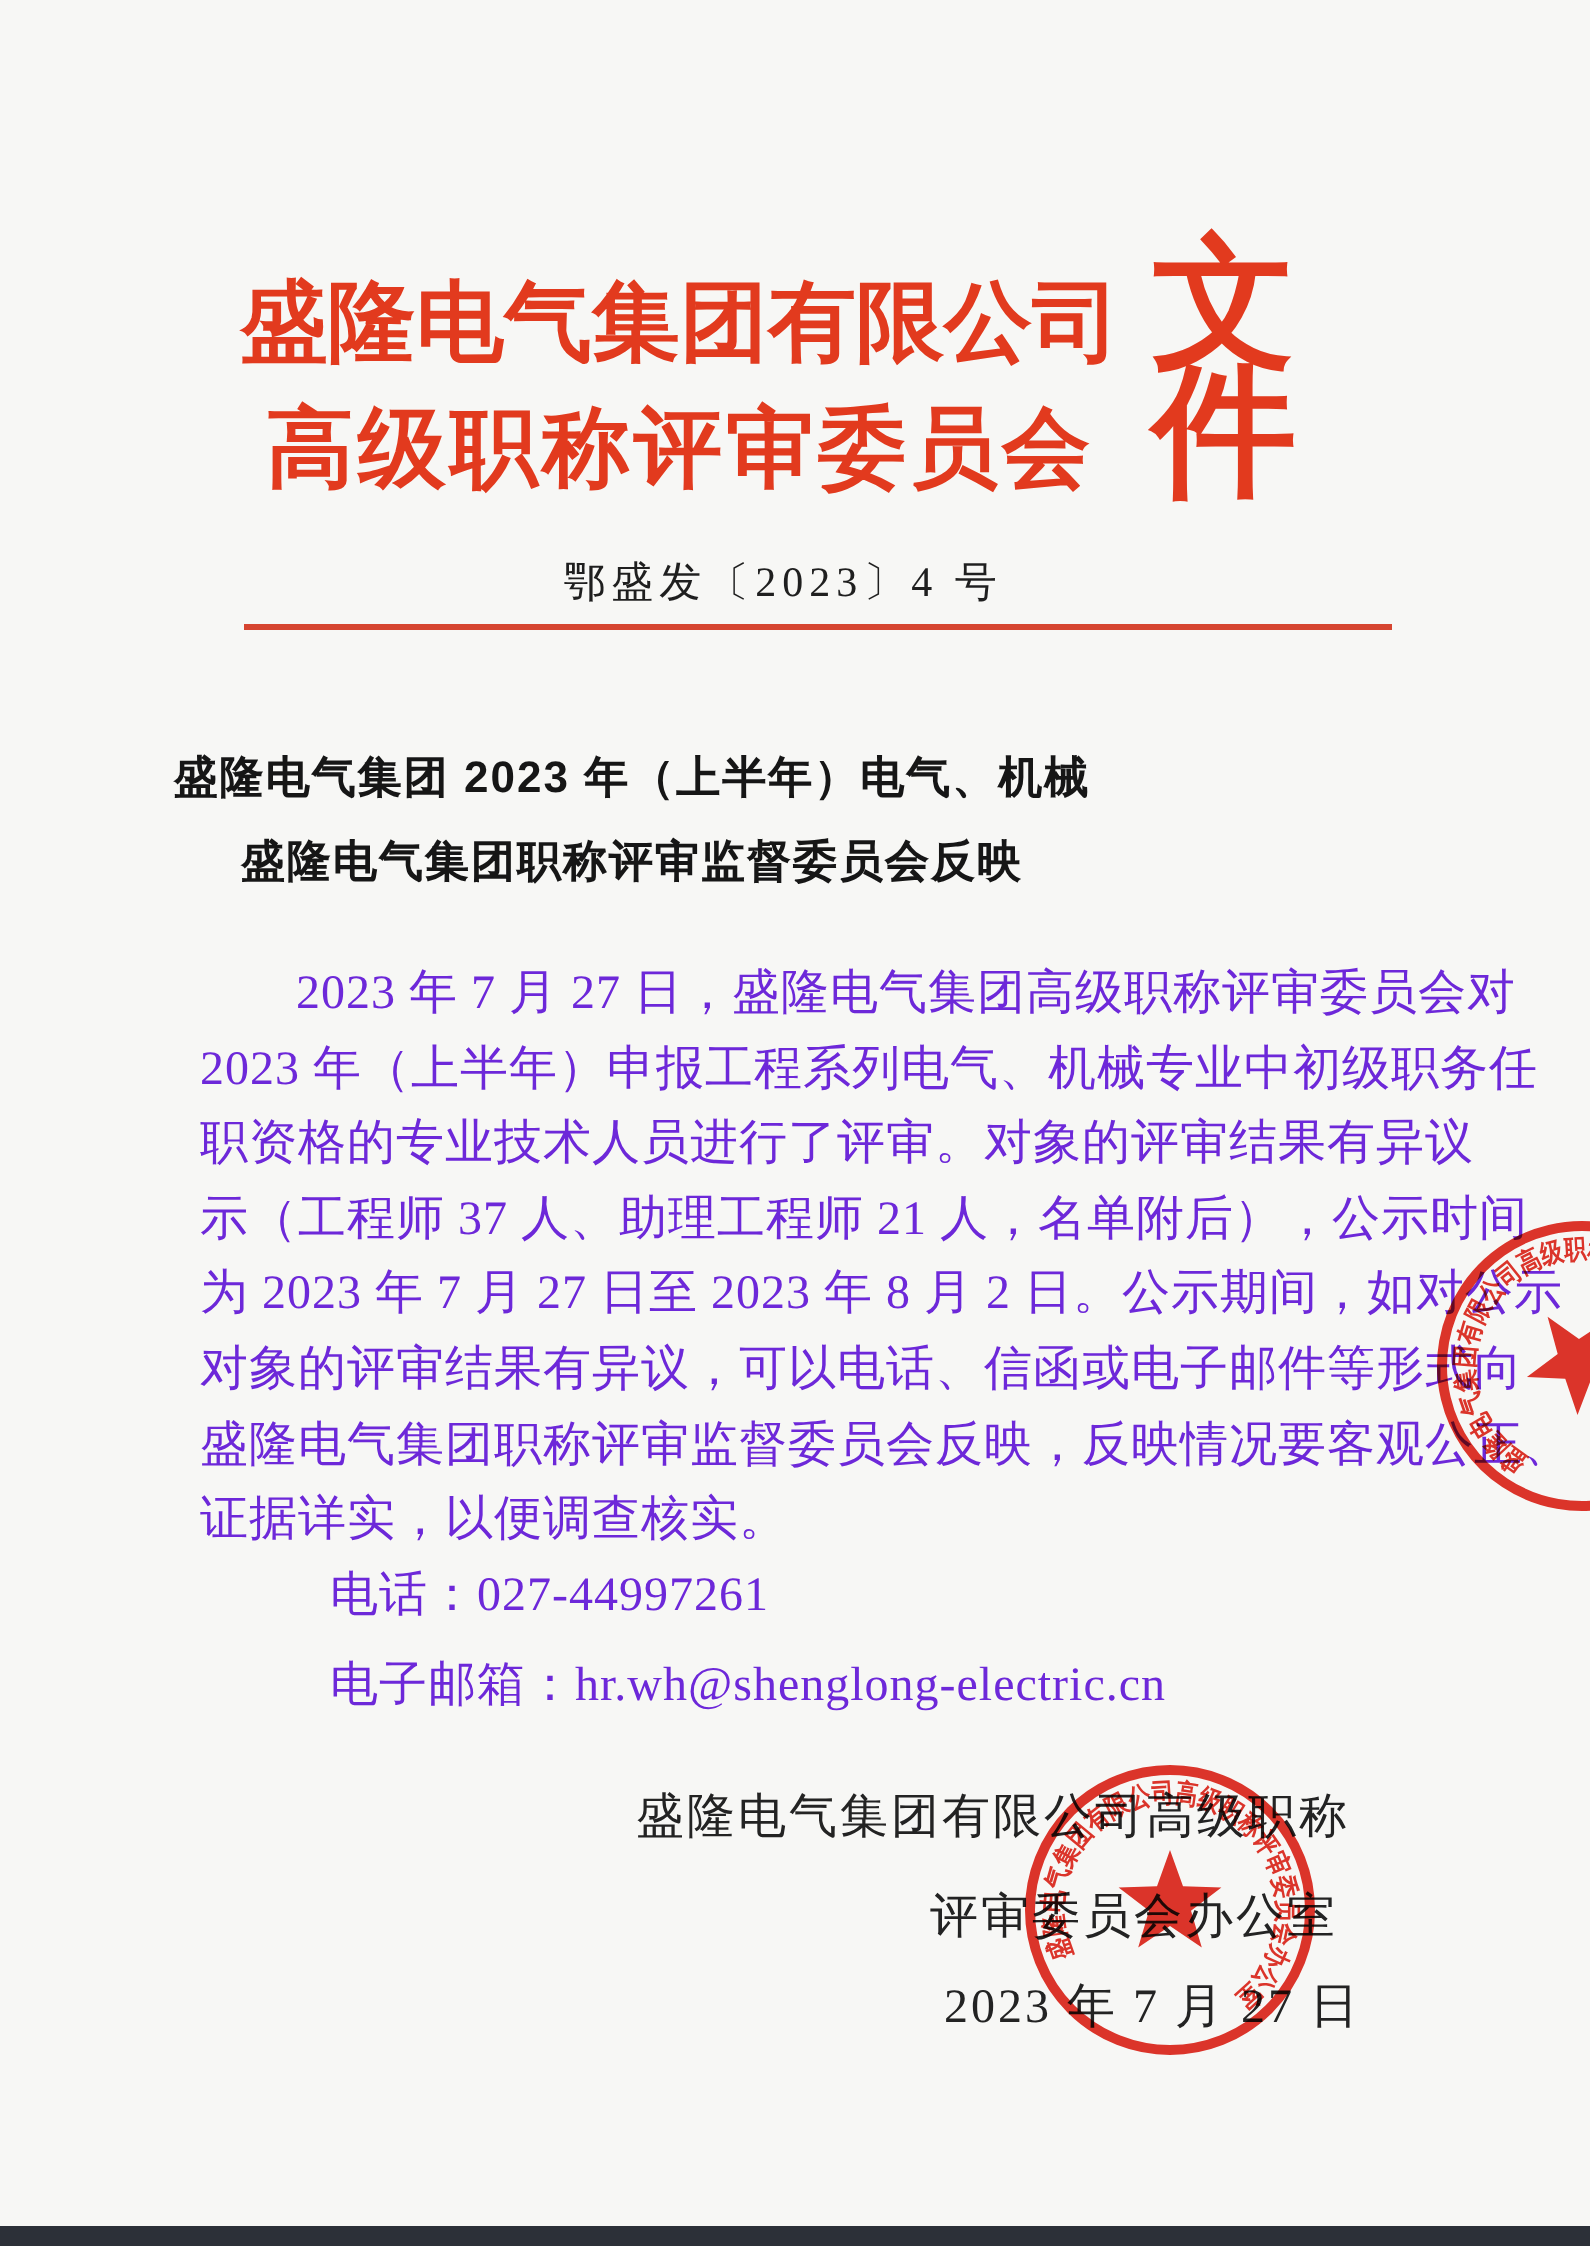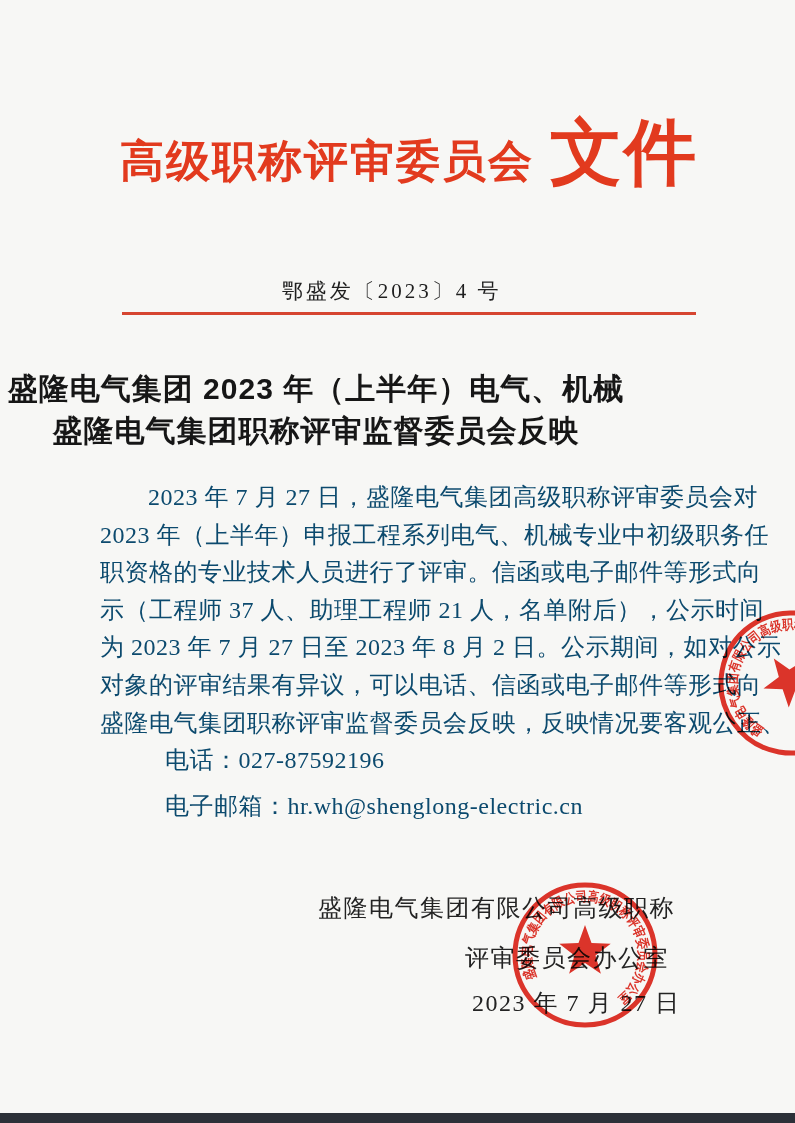--- a/index.html
+++ b/index.html
@@ -34,27 +34,27 @@
   }
   .red-rule{
     position:absolute;top:312px;left:122px;width:574px;height:3px;
     background:#d64530;
   }
   
   .doc-title{
     position:absolute;top:368px;left:0;width:632px;margin:0;
     text-align:center;color:#161616;
     font-family:"Liberation Sans","DejaVu Sans",sans-serif;
-    font-weight:bold;font-size:30px;line-height:42px;letter-spacing:1px;
+    font-weight:bold;font-size:22px;line-height:42px;letter-spacing:1px;
   }
   .doc-title span{display:block;}
   
   .doc-body{
     position:absolute;top:479px;left:100px;width:602px;
-    font-size:24px;color:#0c4a6e;
+    font-size:24px;color:#6d28d9;
   }
   .body-line{line-height:37.6px;white-space:nowrap;letter-spacing:0.5px;}
   .body-line.indent{text-indent:48px;}
   .contact-line{line-height:37.6px;white-space:nowrap;letter-spacing:0.5px;text-indent:65px;}
   .contact-line.email{margin-top:8px;}
   
   .sig-line{position:absolute;white-space:nowrap;font-size:24px;color:#232323;letter-spacing:1.5px;}
   .sig-1{top:892px;left:318px;}
   .sig-2{top:942px;left:465px;}
   .sig-date{top:987px;left:472px;}
@@ -66,43 +66,45 @@
   
   .scan-edge{position:absolute;left:0;bottom:0;width:795px;height:10px;background:#2c3038;}
 </style>
 </head>
 <body>
 
 <div class="page">
 
   <header class="letterhead">
     <div class="org-names">
+      <div class="org-line1">盛隆电气集团有限公司</div>
       <div class="org-line2">高级职称评审委员会</div>
     </div>
     <div class="doc-type">文件</div>
   </header>
 
   <div class="doc-number">鄂盛发〔2023〕4 号</div>
 
   <div class="red-rule"></div>
 
   <h1 class="doc-title">
     <span>盛隆电气集团 2023 年（上半年）电气、机械</span>
     <span>盛隆电气集团职称评审监督委员会反映</span>
   </h1>
 
   <div class="doc-body">
     <div class="body-line indent">2023 年 7 月 27 日，盛隆电气集团高级职称评审委员会对</div>
     <div class="body-line">2023 年（上半年）申报工程系列电气、机械专业中初级职务任</div>
-    <div class="body-line">职资格的专业技术人员进行了评审。信函或电子邮件等形式向</div>
+    <div class="body-line">职资格的专业技术人员进行了评审。对象的评审结果有异议</div>
     <div class="body-line">示（工程师 37 人、助理工程师 21 人，名单附后），公示时间</div>
     <div class="body-line">为 2023 年 7 月 27 日至 2023 年 8 月 2 日。公示期间，如对公示</div>
     <div class="body-line">对象的评审结果有异议，可以电话、信函或电子邮件等形式向</div>
     <div class="body-line">盛隆电气集团职称评审监督委员会反映，反映情况要客观公正、</div>
-    <div class="contact-line">电话：027-87592196</div>
+    <div class="body-line">证据详实，以便调查核实。</div>
+    <div class="contact-line">电话：027-44997261</div>
     <div class="contact-line email">电子邮箱：hr.wh@shenglong-electric.cn</div>
   </div>
 
   <div class="sig-line sig-1">盛隆电气集团有限公司高级职称</div>
   <div class="sig-line sig-2">评审委员会办公室</div>
   <div class="sig-line sig-date">2023 年 7 月 27 日</div>
 
   <svg class="stamp stamp-main" width="150" height="150" viewBox="0 0 150 150">
     <defs>
       <path id="arc1" d="M 26.1,97.8 A 54 54 0 1 1 106.0,119.2" fill="none"></path>

